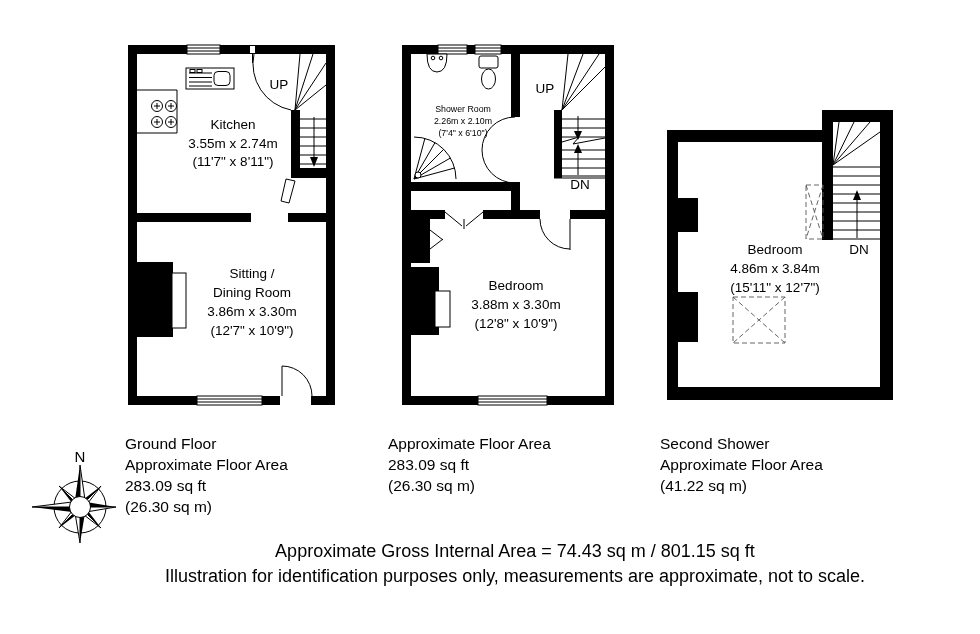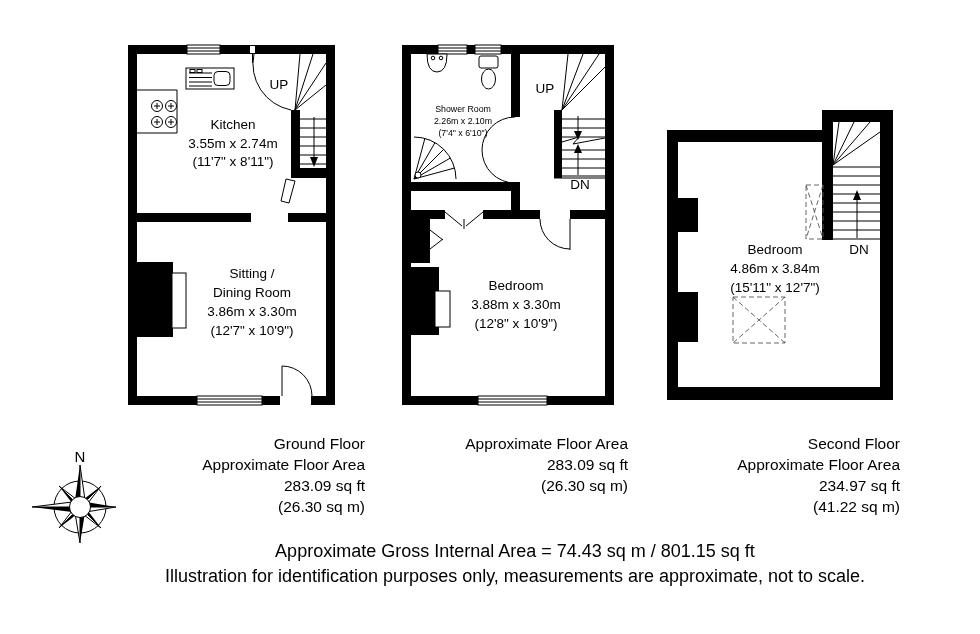--- a/index.html
+++ b/index.html
@@ -6,21 +6,21 @@
   #canvas{position:relative;width:980px;height:634px;background:#ffffff;overflow:hidden;
           font-family:"Liberation Sans", sans-serif;color:#000;}
   svg{position:absolute;overflow:visible;}
   .wall{fill:#000000;}
   .thin{stroke:#000000;stroke-width:1;fill:none;}
   .thinw{stroke:#000000;stroke-width:1;fill:#ffffff;}
   .dash{stroke:#555;stroke-width:0.9;fill:none;stroke-dasharray:5 3;}
   .roomlabel{font-size:13.5px;fill:#000;text-anchor:middle;}
   .smalllabel{font-size:8.8px;fill:#000;text-anchor:middle;}
   .stairlabel{font-size:13.5px;fill:#000;text-anchor:middle;}
-  .floor-label{position:absolute;width:240px;text-align:right;font-size:15.5px;line-height:21px;}
+  .floor-label{position:absolute;width:240px;text-align:left;font-size:15.5px;line-height:21px;}
   .floor-label div{white-space:nowrap;}
   #footer{position:absolute;left:30px;top:539px;width:970px;text-align:center;
           font-size:18px;line-height:25px;}
   #footer div{white-space:nowrap;}
 </style>
 </head>
 <body>
 
 <div id="canvas">
 
@@ -263,23 +263,22 @@
     <div>Approximate Floor Area</div>
     <div>283.09 sq ft</div>
     <div>(26.30 sq m)</div>
   </div>
   <div class="floor-label" style="left:388px;top:433px">
     <div>Approximate Floor Area</div>
     <div>283.09 sq ft</div>
     <div>(26.30 sq m)</div>
   </div>
   <div class="floor-label" style="left:660px;top:433px">
-    <div>Second Floor</div>
+    <div>Second Shower</div>
     <div>Approximate Floor Area</div>
-    <div>234.97 sq ft</div>
     <div>(41.22 sq m)</div>
   </div>
 
   <div id="footer">
     <div>Approximate Gross Internal Area = 74.43 sq m / 801.15 sq ft</div>
     <div>Illustration for identification purposes only, measurements are approximate, not to scale.</div>
   </div>
 
 </div>
 

